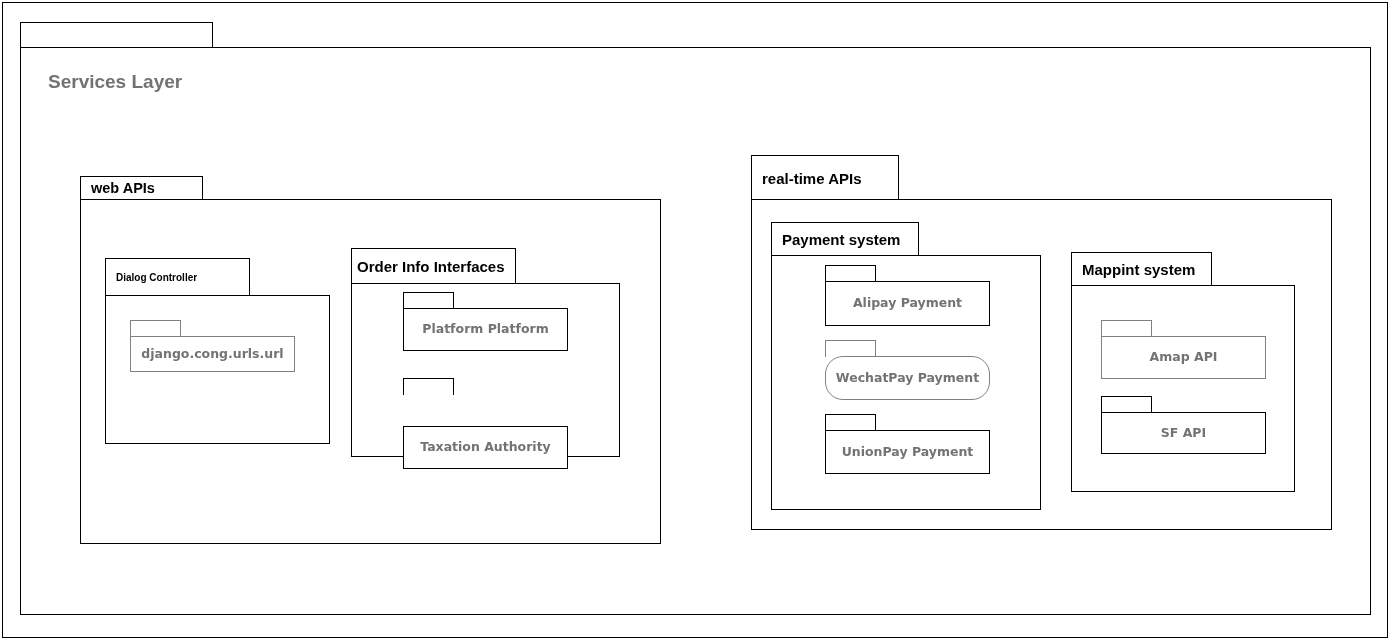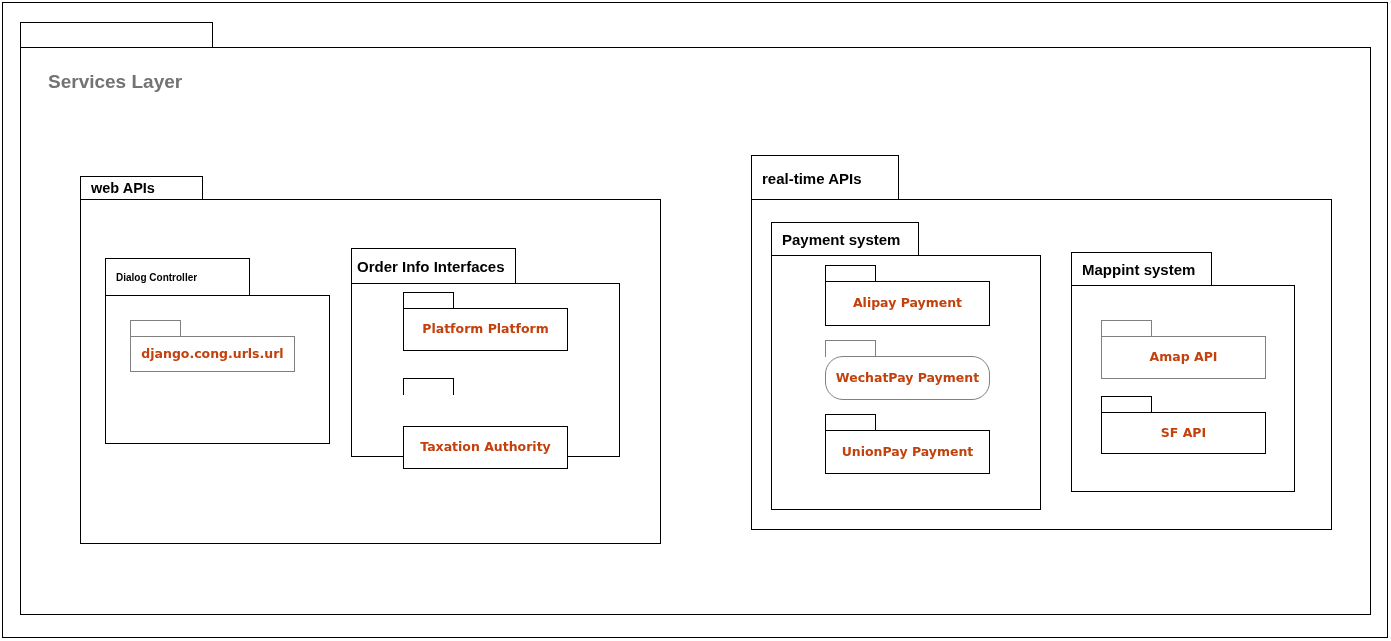--- a/index.html
+++ b/index.html
@@ -68,21 +68,21 @@
   
   .leaf .pkg-body {
     display: flex;
     align-items: center;
     justify-content: center;
   }
   .leaf-label {
     font-family: "DejaVu Sans", sans-serif;
     font-weight: bold;
     font-size: 12.5px;
-    color: #c2410c;
+    color: #737373;
     white-space: nowrap;
     line-height: 1;
   }
 
   
   #layer-tab { left: 20px; top: 22px; width: 193px; height: 26px; }
   #layer-body { left: 20px; top: 47px; width: 1351px; height: 568px; }
 
   #layer-title {
     position: absolute;

